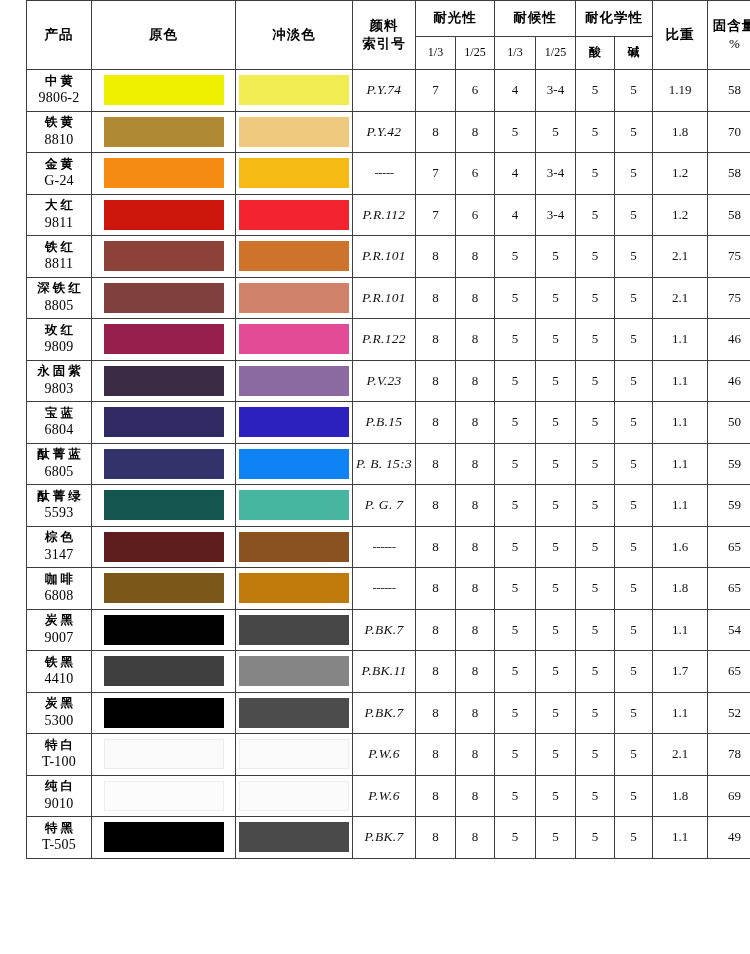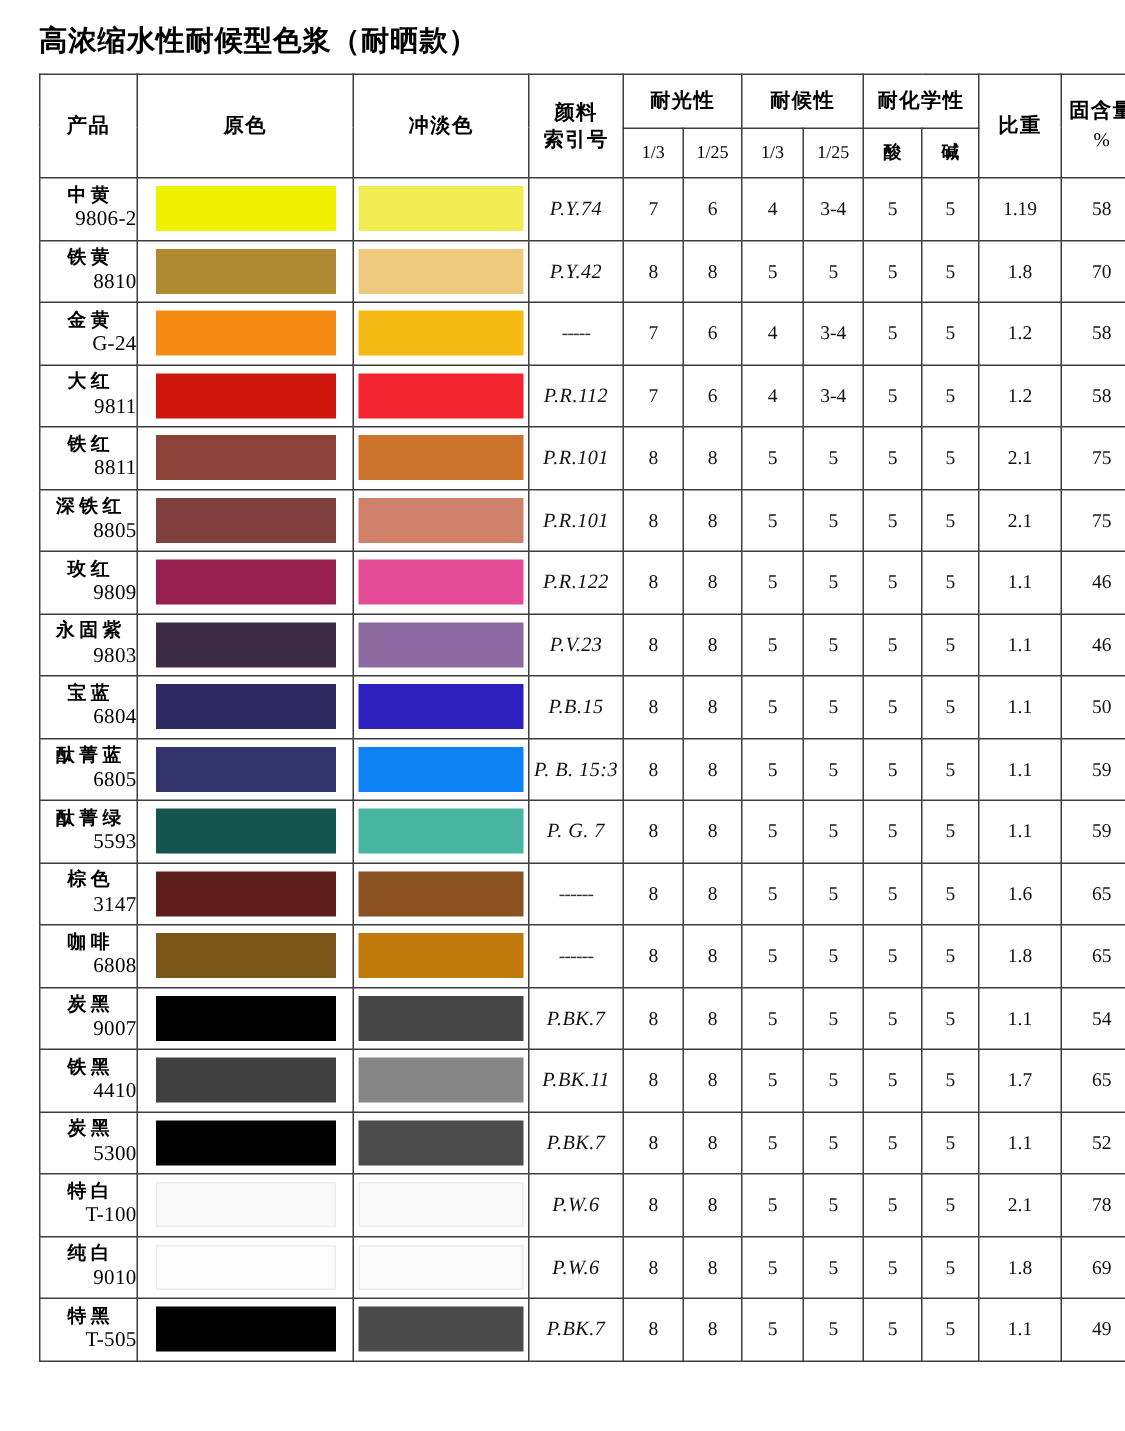--- a/index.html
+++ b/index.html
@@ -88,21 +88,20 @@
     display:block;
     letter-spacing:3px;
     text-indent:3px;
   }
   td.prod .code{
     display:block;
     font-family:"Liberation Serif","DejaVu Serif",serif;
     font-weight:normal;
     font-size:14px;
     letter-spacing:0.2px;
-    text-align:right;
   }
   td.swatchcell{padding:0;}
   .swatch{
     display:block;
     width:120px;
     height:30px;
     margin:0 auto;
     border:0;
   }
   .swatch.pale{
@@ -126,21 +125,20 @@
     font-size:13px;
     letter-spacing:-0.5px;
     color:#333;
   }
 </style>
 </head>
 <body>
 
 <div id="sheet">
 
-  <div id="doc-title">高浓缩水性耐候型色浆（耐晒款）</div>
 
   <table class="spec">
     <colgroup>
       <col style="width:65px">
       <col style="width:144px">
       <col style="width:117px">
       <col style="width:63px">
       <col style="width:40px">
       <col style="width:39px">
       <col style="width:41px">

